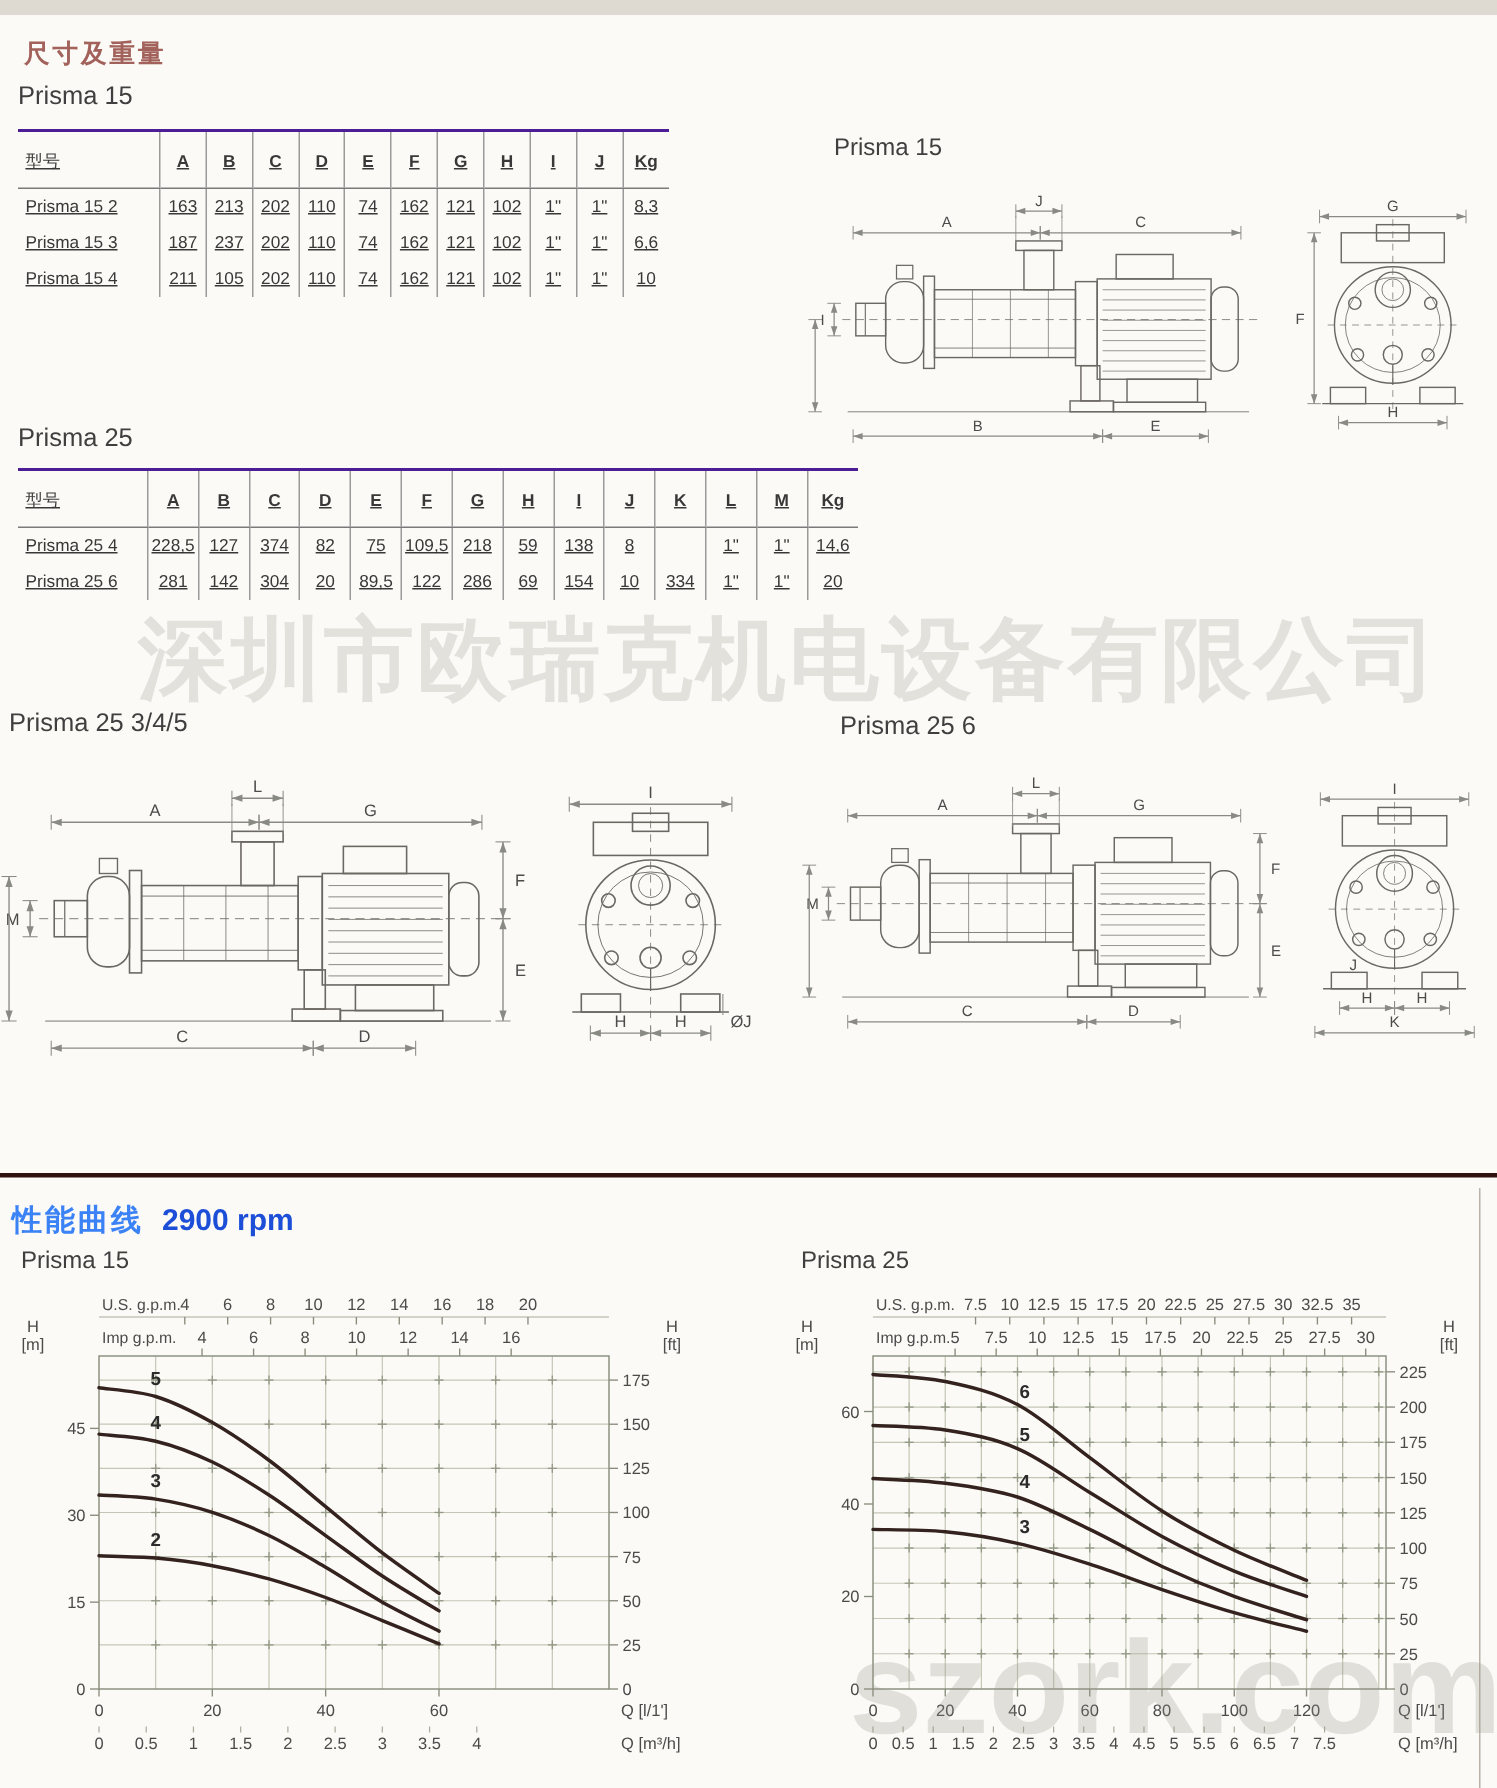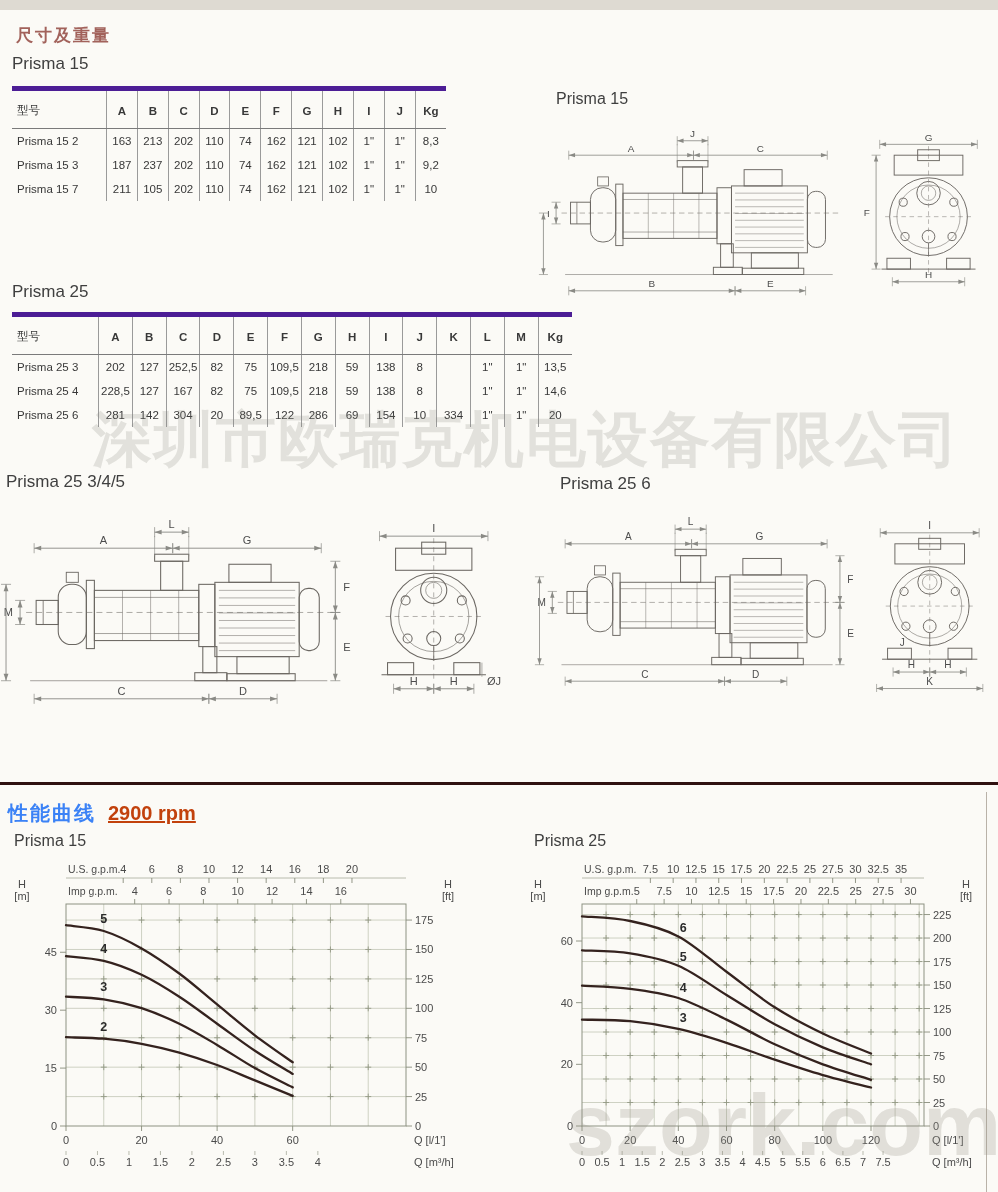--- a/index.html
+++ b/index.html
@@ -3,31 +3,31 @@
 <meta charset="utf-8">
 <style>
   html,body{margin:0;padding:0;background:#dedad2;}
   .page{position:relative;width:998px;height:1192px;margin:10px auto;background:#fbfaf6;
         font-family:"Liberation Sans","DejaVu Sans",sans-serif;overflow:hidden;}
   .sec-title{position:absolute;font-size:17px;font-weight:bold;color:#a2625b;letter-spacing:2px;}
   .sub-title{position:absolute;font-size:17px;color:#3f3f3f;}
   .draw-title{position:absolute;font-size:16px;color:#3f3f3f;}
   .chart-title{position:absolute;font-size:16px;color:#3f3f3f;}
   .tblwrap{position:absolute;z-index:1;}
-  table.dtable{width:100%;border-collapse:collapse;table-layout:fixed;border-top:5px solid #4c1d95;
-        font-size:11.5px;color:#383838;}
+  table.dtable{width:100%;border-collapse:collapse;table-layout:fixed;border-top:2px solid #4c1d95;
+        font-size:11.5px;color:#383838;text-decoration:underline;}
   table.dtable thead th{font-weight:bold;padding:12px 1px 10px;border-bottom:1px solid #7a7a7a;text-align:center;}
   table.dtable td{padding:6px 1px;text-align:center;}
   table.dtable td+td, table.dtable th+th{border-left:1px solid #9a9a9a;}
   table.dtable .mod{text-align:left;padding-left:5px;font-weight:normal;}
   .divider{position:absolute;left:0;top:772px;width:998px;height:3px;background:#2f1110;z-index:2;}
   .edge-line{position:absolute;left:986px;top:782px;width:1px;height:410px;background:#b9b2a8;z-index:0;}
   .curves-head{position:absolute;left:8px;top:790px;font-size:20px;z-index:1;}
   .curves-zh{color:#3b82f6;font-weight:bold;letter-spacing:2px;}
-  .curves-rpm{color:#c2410c;font-weight:bold;margin-left:12px;text-decoration:underline;}
+  .curves-rpm{color:#1d4ed8;font-weight:bold;margin-left:12px;}
   .wm-center{position:absolute;left:92px;top:390px;font-size:60px;font-weight:bold;
         color:rgba(138,135,126,0.22);white-space:nowrap;letter-spacing:2px;z-index:6;pointer-events:none;text-align:right;}
   .wm-bottom{position:absolute;left:566px;top:1064px;font-size:88px;font-weight:bold;
         color:rgba(150,146,136,0.26);white-space:nowrap;z-index:6;pointer-events:none;}
   svg{display:block;}
   .chartsvg text{font-family:"Liberation Sans","DejaVu Sans",sans-serif;}
   .drawsvg text{font-family:"Liberation Sans","DejaVu Sans",sans-serif;}
 </style>
 </head>
 <body>
@@ -76,24 +76,24 @@
             <td>187</td>
             <td>237</td>
             <td>202</td>
             <td>110</td>
             <td>74</td>
             <td>162</td>
             <td>121</td>
             <td>102</td>
             <td>1"</td>
             <td>1"</td>
-            <td>9,2</td>
+            <td>6,6</td>
           </tr>
           <tr>
-            <td class="mod">Prisma 15 7</td>
+            <td class="mod">Prisma 15 4</td>
             <td>211</td>
             <td>105</td>
             <td>202</td>
             <td>110</td>
             <td>74</td>
             <td>162</td>
             <td>121</td>
             <td>102</td>
             <td>1"</td>
             <td>1"</td>
@@ -240,41 +240,24 @@
             <th>I</th>
             <th>J</th>
             <th>K</th>
             <th>L</th>
             <th>M</th>
             <th>Kg</th>
           </tr>
         </thead>
         <tbody>
           <tr>
-            <td class="mod">Prisma 25 3</td>
-            <td>202</td>
-            <td>127</td>
-            <td>252,5</td>
-            <td>82</td>
-            <td>75</td>
-            <td>109,5</td>
-            <td>218</td>
-            <td>59</td>
-            <td>138</td>
-            <td>8</td>
-            <td></td>
-            <td>1"</td>
-            <td>1"</td>
-            <td>13,5</td>
-          </tr>
-          <tr>
             <td class="mod">Prisma 25 4</td>
             <td>228,5</td>
             <td>127</td>
-            <td>167</td>
+            <td>374</td>
             <td>82</td>
             <td>75</td>
             <td>109,5</td>
             <td>218</td>
             <td>59</td>
             <td>138</td>
             <td>8</td>
             <td></td>
             <td>1"</td>
             <td>1"</td>

